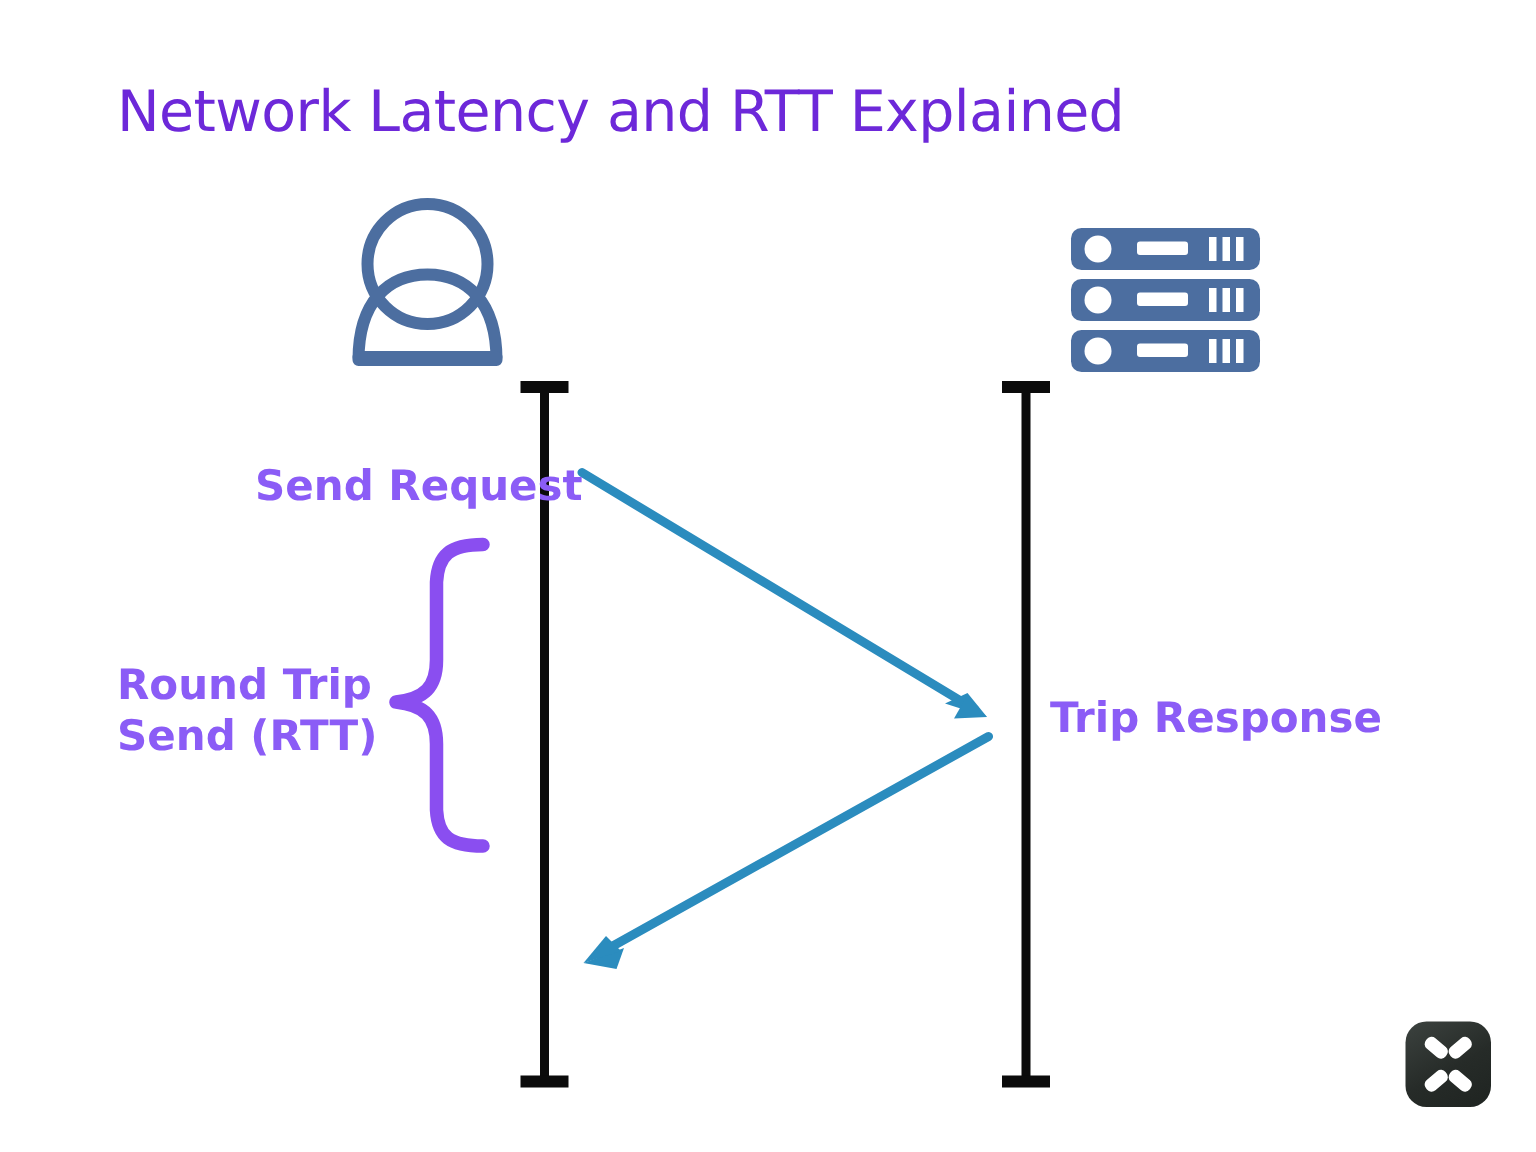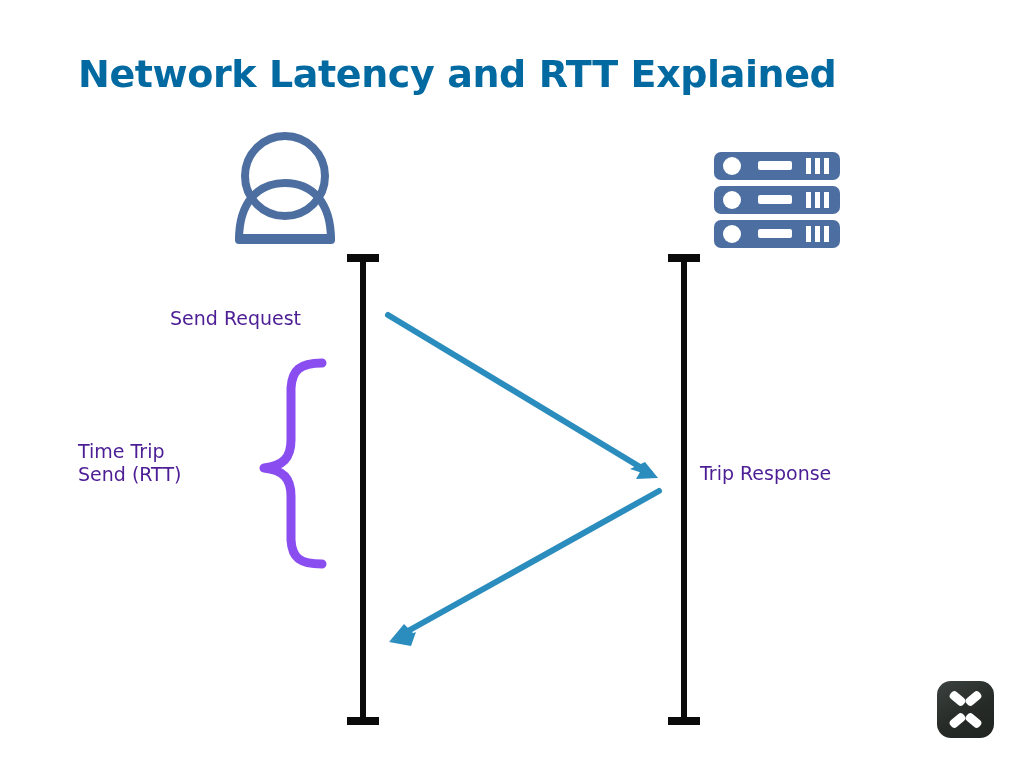--- a/index.html
+++ b/index.html
@@ -21,31 +21,31 @@
     top: 0;
     width: 1024px;
     height: 768px;
   }
 
   .title {
     position: absolute;
     left: 78px;
     top: 52px;
     font-size: 38px;
-    font-weight: 700;
+    font-weight: 400;
     letter-spacing: -0.4px;
-    color: #0369a1;
+    color: #6d28d9;
     white-space: nowrap;
   }
 
   .lbl {
     position: absolute;
-    font-size: 19px;
-    font-weight: 400;
-    color: #4c1d95;
+    font-size: 28px;
+    font-weight: 700;
+    color: #8b5cf6;
     white-space: nowrap;
     line-height: 1.2;
   }
 
   .lbl-send-request {
     left: 170px;
     top: 307px;
   }
   .lbl-receive-response {
     left: 127px;
@@ -155,21 +155,21 @@
                C 292 558 300 564 322 564" fill="none" stroke="#8a4ef0" stroke-width="9" stroke-linecap="round" stroke-linejoin="round"></path>
     </g>
   </svg>
 
   <div class="lbl lbl-send-request">Send Request</div>
 
 
   <div class="lbl lbl-send-response">Trip Response</div>
 
   <div class="lbl lbl-rtt">
-    <div>Time Trip</div>
+    <div>Round Trip</div>
     <div>Send (RTT)</div>
   </div>
 
   <div class="logo-badge">
     <svg width="57" height="57" viewBox="0 0 57 57">
       <g fill="#ffffff">
         <rect x="12" y="13" width="17" height="9" rx="4" transform="rotate(40 20.5 17.5)"></rect>
         <rect x="28" y="13" width="17" height="9" rx="4" transform="rotate(-40 36.5 17.5)"></rect>
         <rect x="12" y="35" width="17" height="9" rx="4" transform="rotate(-40 20.5 39.5)"></rect>
         <rect x="28" y="35" width="17" height="9" rx="4" transform="rotate(40 36.5 39.5)"></rect>

